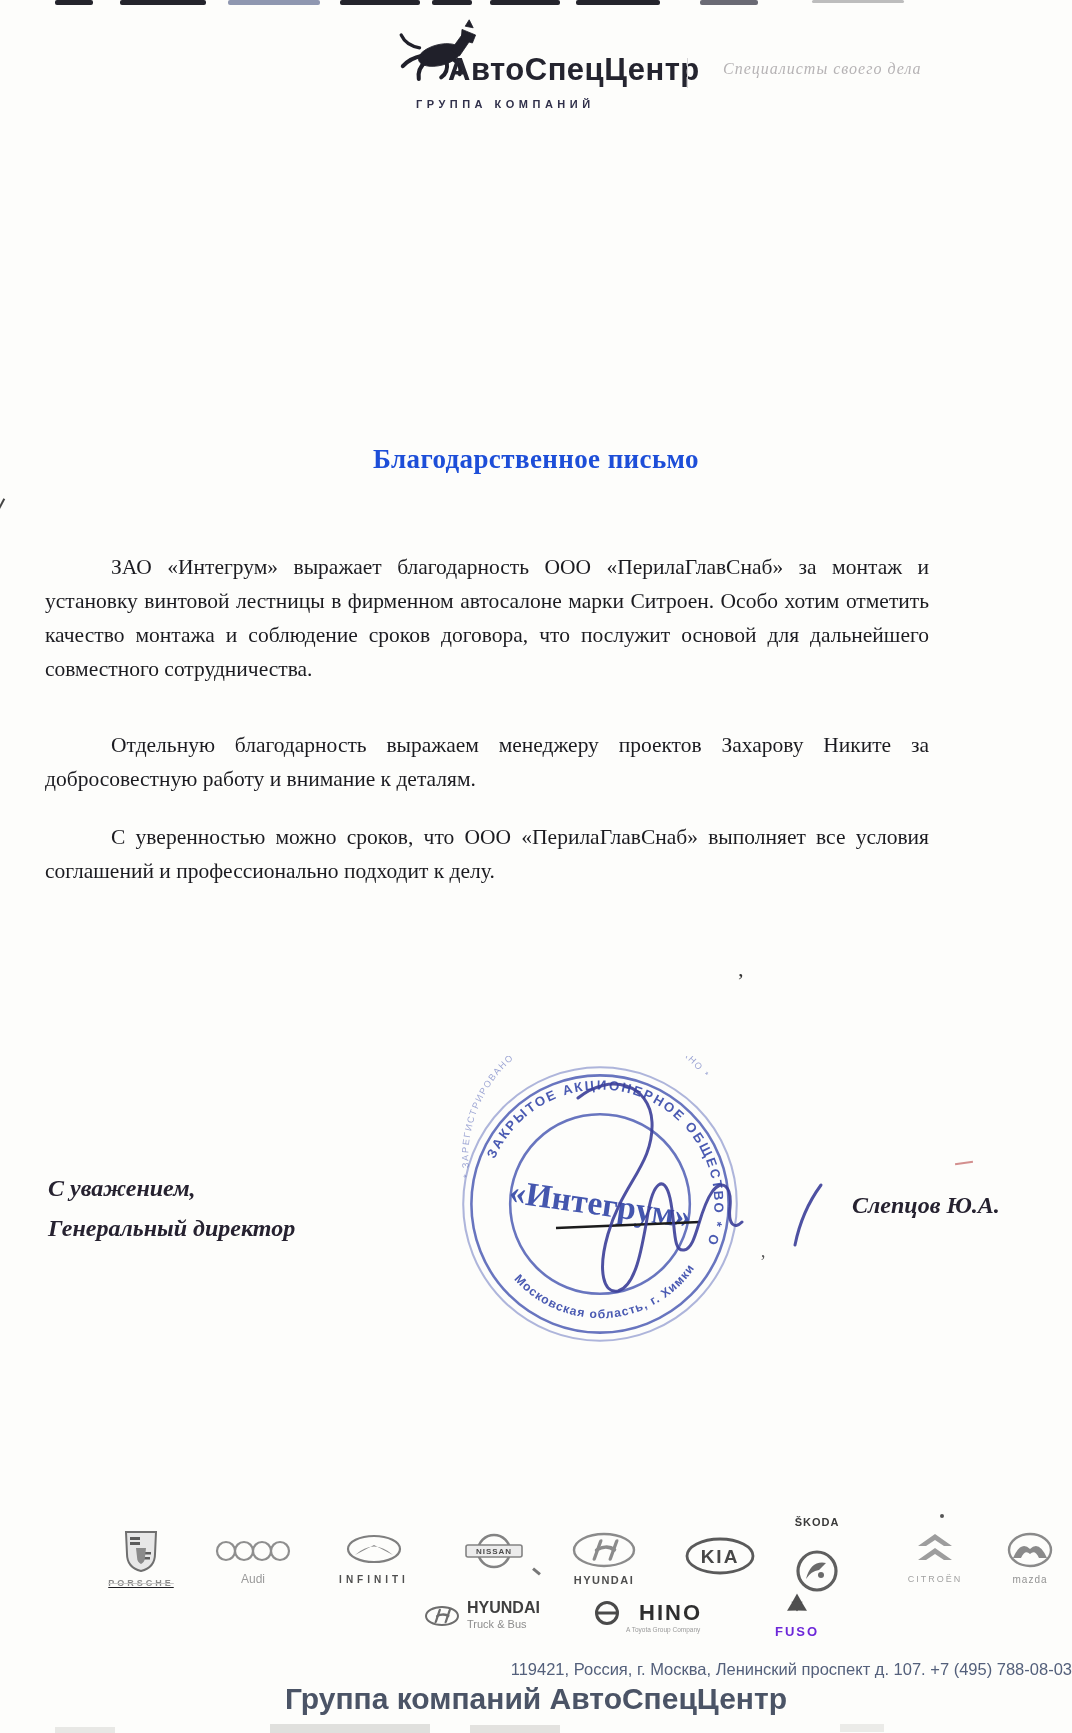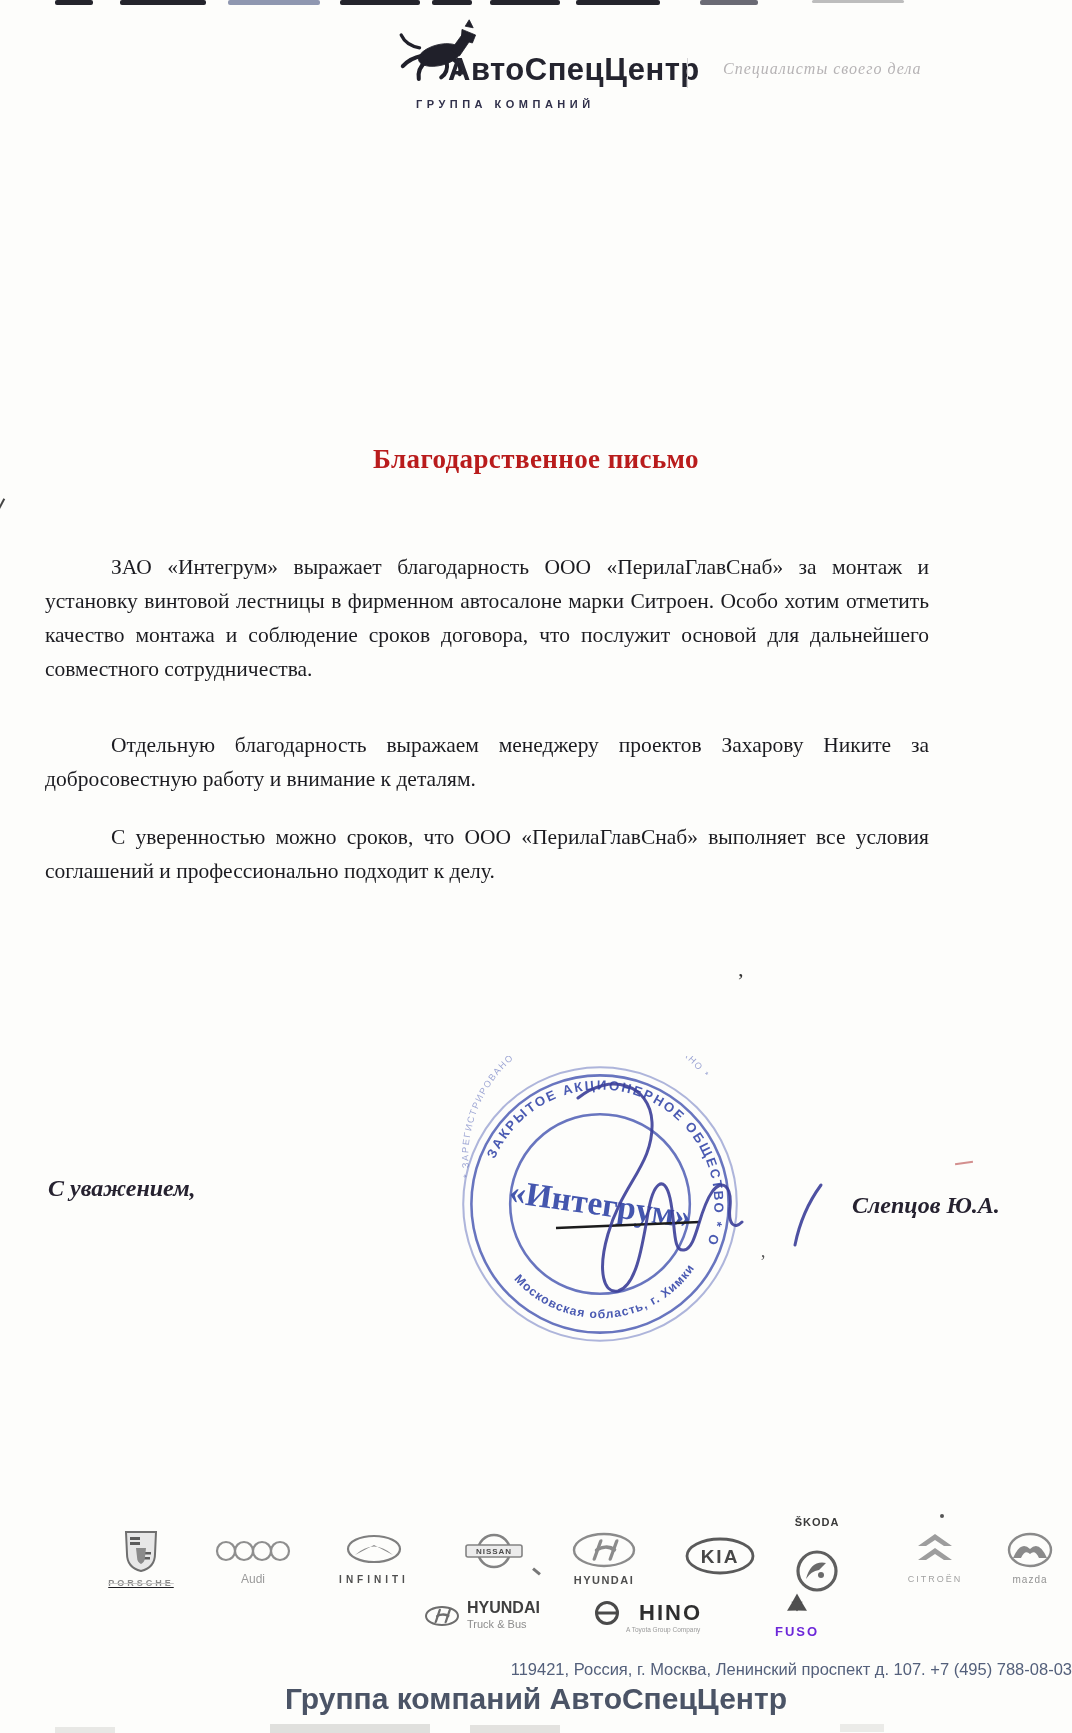--- a/index.html
+++ b/index.html
@@ -13,21 +13,21 @@
   .strip{position:absolute;background:#e0e0dd;}
   
   .brand-word{left:448px;top:52px;font-family:"Liberation Sans",sans-serif;
     font-weight:bold;font-size:31px;letter-spacing:.5px;color:#24242f;}
   .brand-group{left:416px;top:98px;font-family:"Liberation Sans",sans-serif;
     font-weight:bold;font-size:11px;letter-spacing:4.5px;color:#30304a;}
   .brand-sep{left:687px;top:58px;width:1px;height:30px;background:#d5d4d6;}
   .tagline{left:700px;top:60px;font-style:italic;font-size:16px;color:#b6b3b5;letter-spacing:1px;margin-left:23px;}
   
   .letter-title{left:0;top:444px;width:1072px;text-align:center;
-    font-weight:bold;font-size:27px;color:#b91c1c;letter-spacing:.4px;}
+    font-weight:bold;font-size:27px;color:#1d4ed8;letter-spacing:.4px;}
   .letter-body{left:45px;top:550px;width:884px;font-size:21.5px;line-height:34px;
     text-align:justify;color:#1b1b20;}
   .letter-body p{margin:0;text-indent:66px;}
   .letter-body p.p1{margin-bottom:42px;}
   .letter-body p.p2{margin-bottom:24px;}
   .closing{left:48px;top:1168px;font-size:24px;font-weight:bold;font-style:italic;
     color:#262230;line-height:40px;}
   .signer{left:852px;top:1192px;font-size:24px;font-weight:bold;font-style:italic;color:#262230;}
   
   .logo{position:absolute;text-align:center;font-family:"Liberation Sans",sans-serif;}
@@ -88,20 +88,21 @@
 <div class="abs letter-title">Благодарственное письмо</div>
 
 <div class="abs letter-body">
   <p class="p1">ЗАО «Интегрум» выражает благодарность ООО «ПерилаГлавСнаб» за монтаж и установку винтовой лестницы в фирменном автосалоне марки Ситроен. Особо хотим отметить качество монтажа и соблюдение сроков договора, что послужит основой для дальнейшего совместного сотрудничества.</p>
   <p class="p2">Отдельную благодарность выражаем менеджеру проектов Захарову Никите за добросовестную работу и внимание к деталям.</p>
   <p>С уверенностью можно сроков, что ООО «ПерилаГлавСнаб» выполняет все условия соглашений и профессионально подходит к делу.</p>
 </div>
 
 <div class="abs closing">
   <div>С уважением,</div>
+  <div>Генеральный директор</div>
 </div>
 
 <div class="abs signer">Слепцов Ю.А.</div>
 
 <svg class="abs" style="left:452px;top:1056px;" width="296" height="296" viewBox="0 0 290 290">
   <defs>
     <path id="arcOuterTop" d="M18,122.6 A129,129 0 1 1 272,122.6" fill="none"></path>
     <path id="arcTop" d="M39.7,106.7 A112,112 0 1 1 250.3,183.3" fill="none"></path>
     <path id="arcBottom" d="M53.3,209.2 A112,112 0 0 0 236.7,209.2" fill="none"></path>
   </defs>

